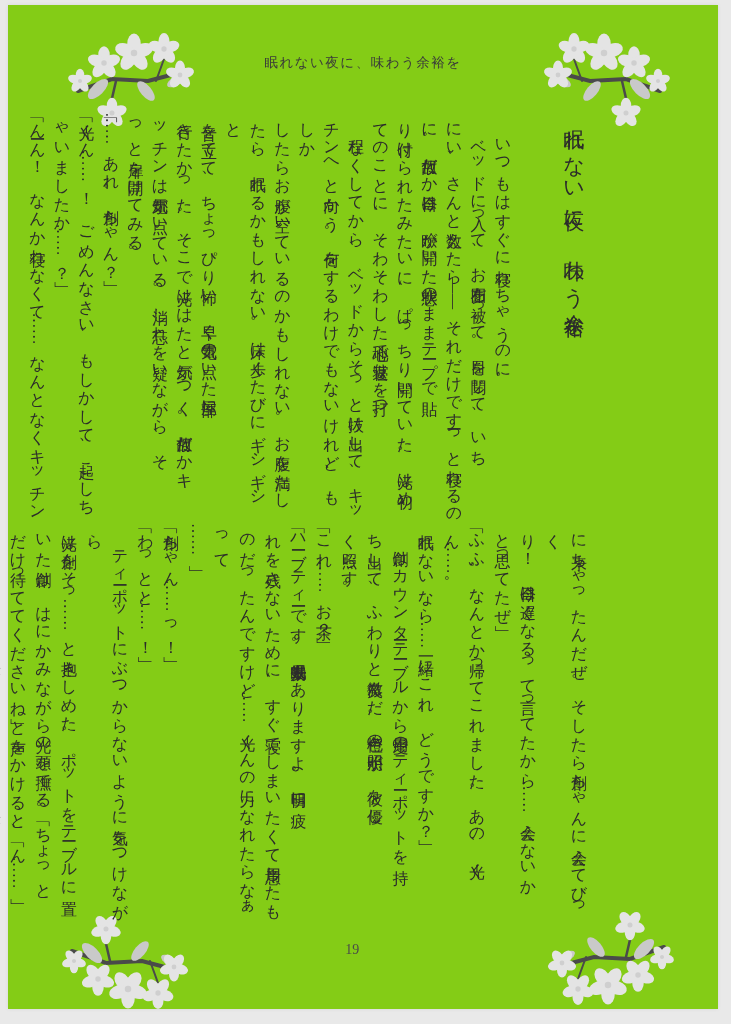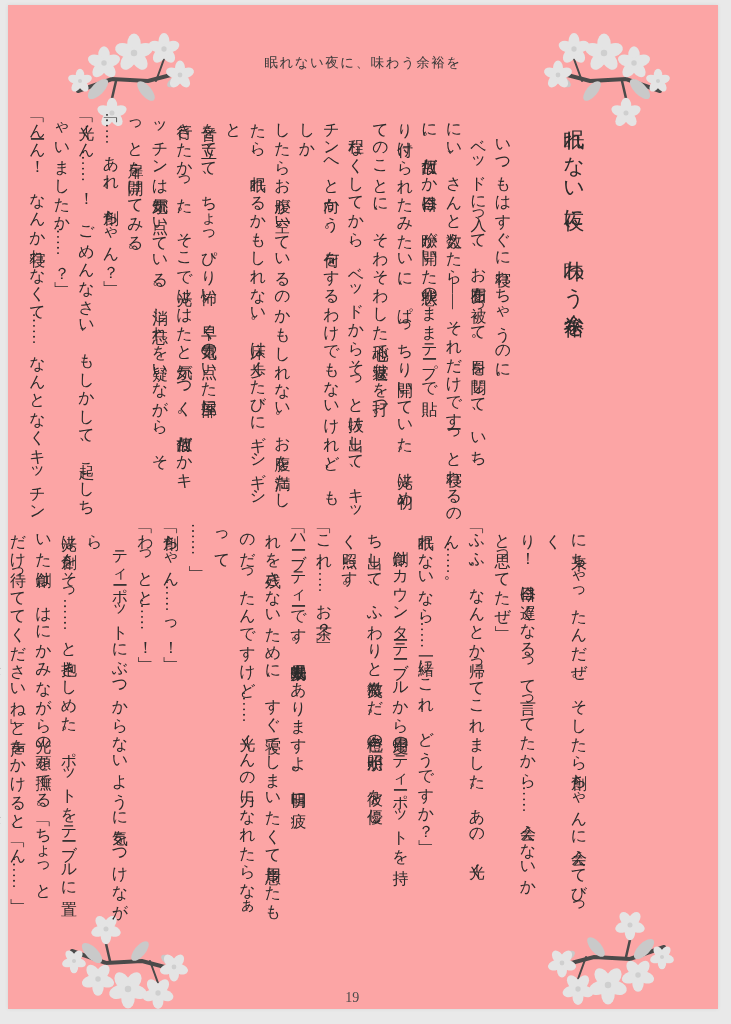--- a/index.html
+++ b/index.html
@@ -3,21 +3,21 @@
 <meta charset="utf-8">
 <style>
   html,body{margin:0;padding:0;}
   body{
     width:731px;height:1024px;position:relative;overflow:hidden;
     background:#e9e9e9;
     font-family:"Liberation Serif","DejaVu Serif",serif;
   }
   .page{
     position:absolute;left:8px;top:5px;right:13px;bottom:15px;
-    background:#fca5a5;
+    background:#84cc16;
     box-shadow:0 0 4px rgba(0,0,0,0.08);
   }
   .header-line{
     position:absolute;top:49px;left:0;width:100%;
     text-align:center;font-size:13.5px;letter-spacing:1.5px;color:#3a3a3a;
   }
   .vtitle{
     position:absolute;top:108px;right:130px;height:300px;
     writing-mode:vertical-rl;text-orientation:mixed;
     font-size:21px;letter-spacing:2px;color:#2b2b2b;
@@ -30,21 +30,21 @@
   .text-block p{
     margin:0;height:100%;
     letter-spacing:0.3px;
   }
   #block1{top:107px;right:203px;height:404px;}
   #block1 p{line-height:24.5px;}
   #block2{top:518px;right:126px;height:404px;}
   #block2 p{line-height:25.5px;}
   .pageno{
     position:absolute;top:937px;left:0;width:97%;
-    text-align:center;font-size:14px;color:#4a4a4a;margin-top:48px;
+    text-align:center;font-size:14px;color:#4a4a4a;
   }
   .flower{position:absolute;width:160px;height:110px;}
   .fl-tl{left:52px;top:24px;}
   .fl-tr{right:40px;top:24px;transform:scaleX(-1);}
   .fl-bl{left:46px;top:898px;transform:scaleY(-1);}
   .fl-br{right:36px;top:894px;transform:scale(-1,-1);}
   .defs-holder{position:absolute;width:0;height:0;overflow:hidden;}
 </style>
 </head>
 <body>

